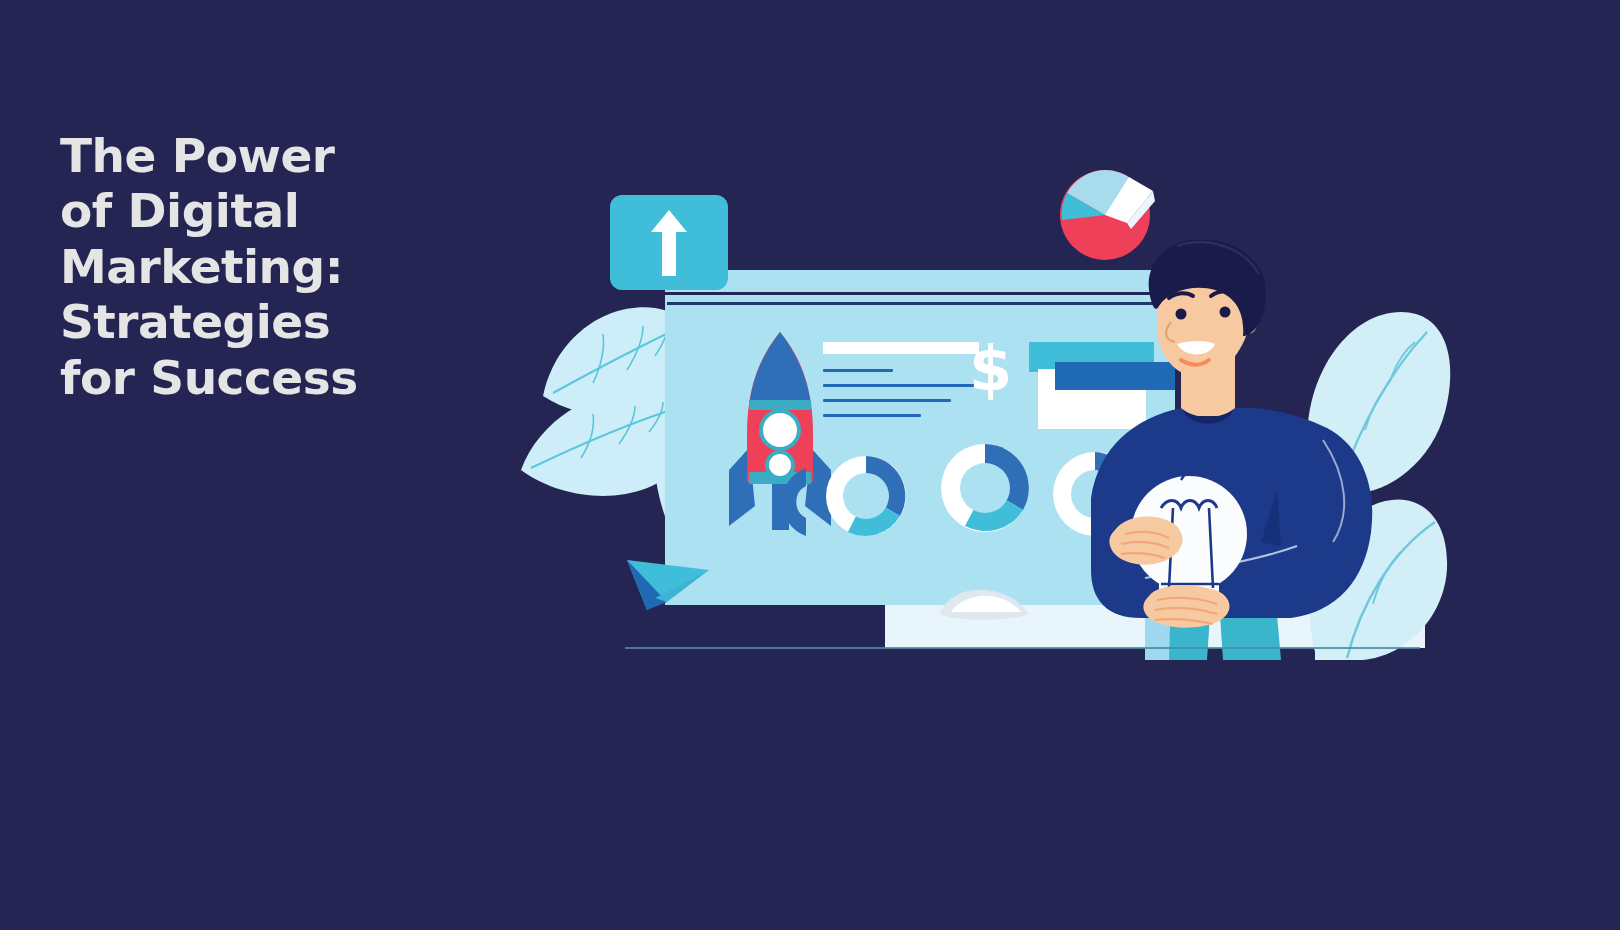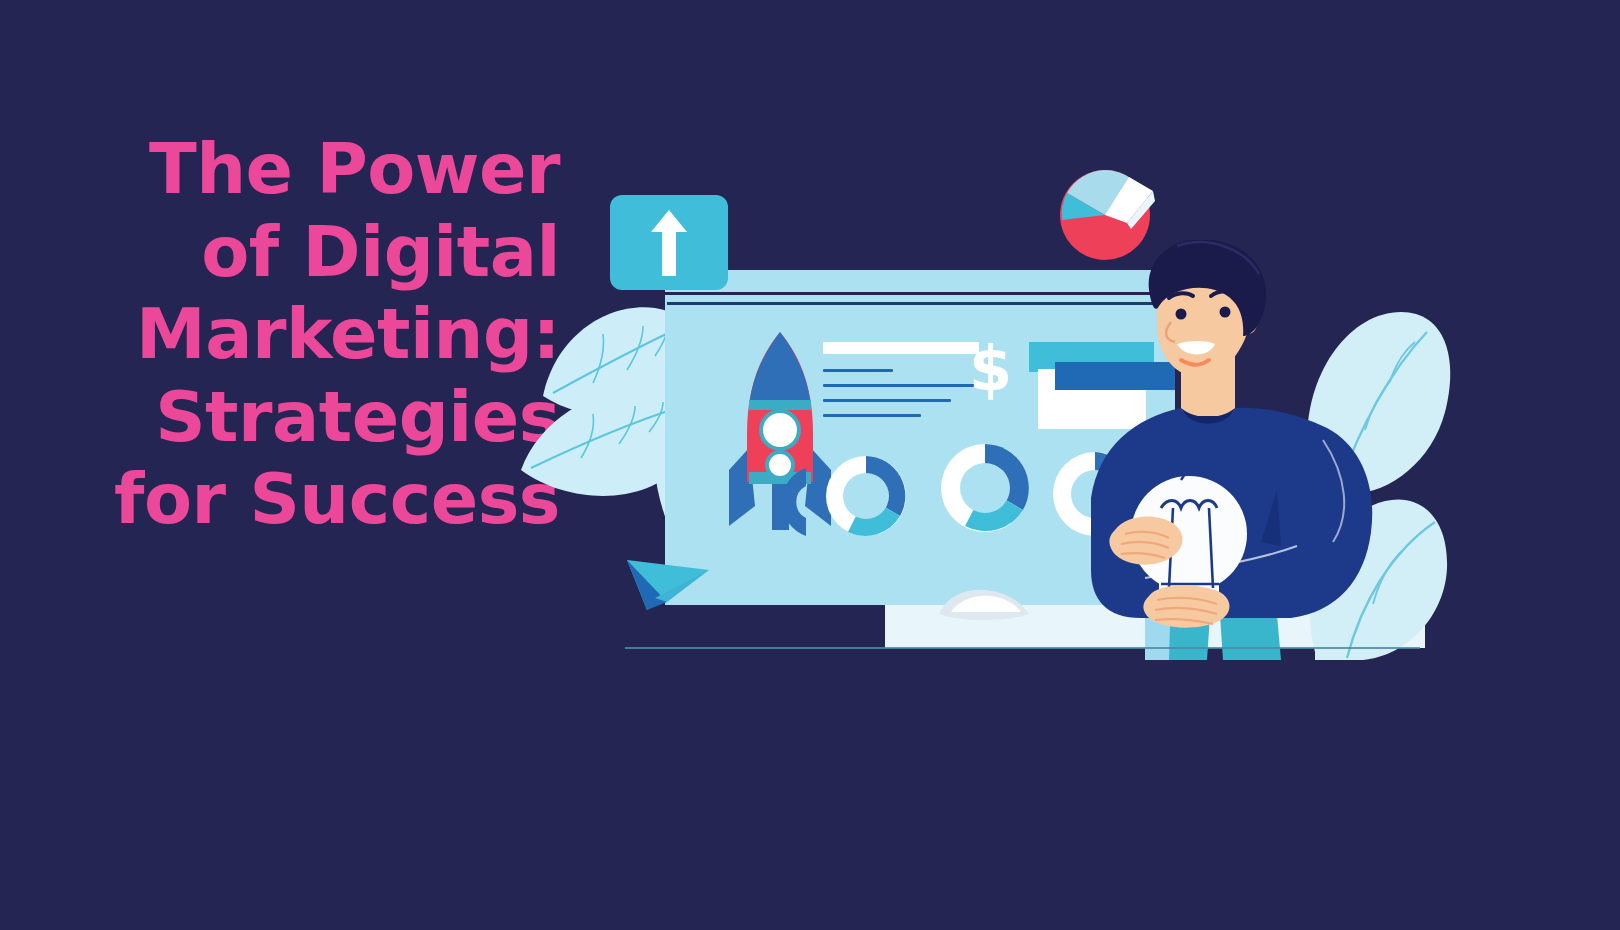--- a/index.html
+++ b/index.html
@@ -16,23 +16,23 @@
     height: 930px;
     background: #252553;
     overflow: hidden;
   }
   
   #headline {
     position: absolute;
     left: 60px;
     top: 128px;
     width: 500px;
-    text-align: right;
-    color: #ec4899;
-    font-size: 70px;
+    text-align: left;
+    color: #e5e5e5;
+    font-size: 47px;
     line-height: 1.18;
     font-weight: 700;
     letter-spacing: -0.5px;
     white-space: pre-line;
     font-family: "DejaVu Sans", "Liberation Sans", sans-serif;
   }
   
   #illustration {
     position: absolute;
     left: 555px;

